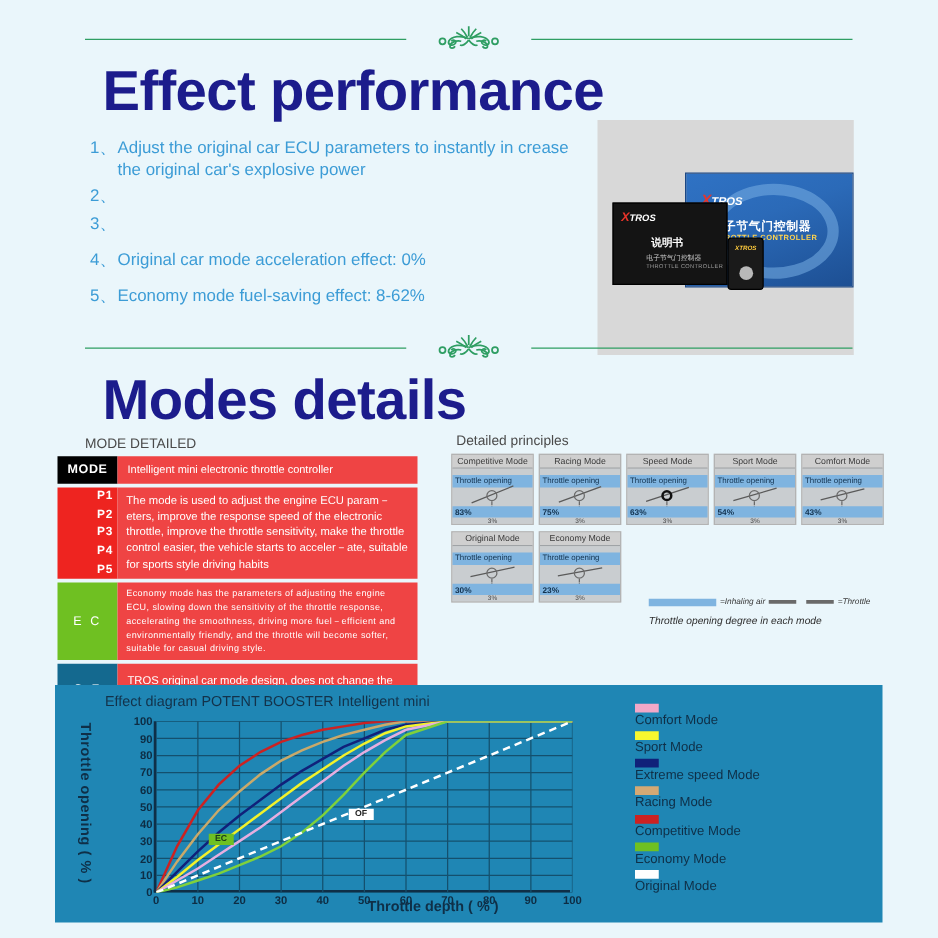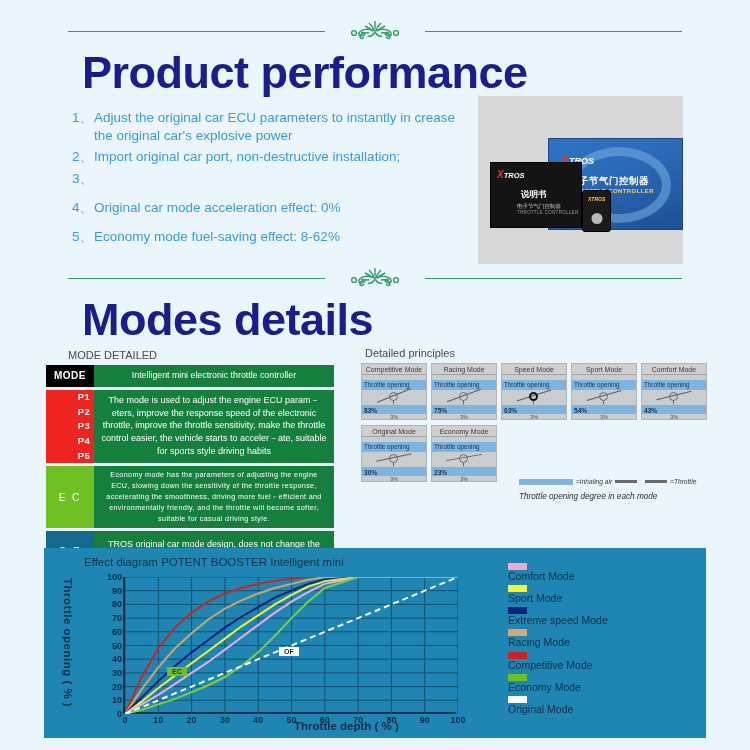--- a/index.html
+++ b/index.html
@@ -36,21 +36,21 @@
   .bullet {
     display: flex; color: #3c9cd6; font-size: 13.5px;
     line-height: 1.35; margin-bottom: 3px;
   }
   .bullet .num { width: 22px; flex: none; }
   .bullet.spaced { margin-top: 11px; }
 
   
   #product-photo {
     position: absolute; left: 478px; top: 96px;
-    width: 205px; height: 168px;
+    width: 205px; height: 188px;
     background: #d8d8d8; overflow: hidden;
   }
   .pp-box {
     position: absolute; left: 70px; top: 42px; width: 135px; height: 92px;
     background: linear-gradient(160deg,#2f72c4 0%,#2b6ab8 40%,#1d4f93 100%);
     border: 1px solid #1b4784;
   }
   .pp-box .swirl {
     position: absolute; left: 18px; top: 8px; width: 104px; height: 76px;
     border-radius: 50%;
@@ -115,22 +115,22 @@
   #mode-table {
     position: absolute; left: 46px; top: 100px; width: 288px;
   }
   .mrow { display: flex; margin-bottom: 3px; }
   .mkey {
     width: 48px; flex: none; color: #fff;
     display: flex; align-items: center; justify-content: center;
     font-size: 9px; letter-spacing: .5px; text-align: center;
   }
   .mval {
-    flex: 1; background: #15803d; color: #fff;
-    padding: 4px 7px; font-size: 8.4px; line-height: 1.35; text-align: center;
+    flex: 1; background: #ef4444; color: #fff;
+    padding: 4px 7px; font-size: 8.4px; line-height: 1.35;
   }
   .mrow-mode .mkey { background: #000; font-size: 10px; font-weight: bold; padding: 4px 0; }
   .mrow-mode .mval { font-size: 8.8px; padding: 5px 8px; }
   .mrow-p .mkey { background: #ee2420; font-weight: bold; font-size: 9.5px; }
   .mrow-p .mkey .pgrid { line-height: 1.55; margin-left: 28px; }
   .mrow-p .mval { font-size: 9px; line-height: 1.42; }
   .mrow-ec .mkey { background: #6fc022; font-size: 10px; letter-spacing: 2px; }
   .mrow-ec .mval { font-size: 7.2px; line-height: 1.5; letter-spacing: .35px; }
   .mrow-of .mkey { background: #14698f; font-size: 10px; letter-spacing: 2px; }
   .mrow-of .mval { font-size: 9px; line-height: 1.5; padding: 7px 8px; }
@@ -267,31 +267,30 @@
           <path d="M46 14 C44 17 41 19 39 18"></path>
           <path d="M46 14 C48 17 51 19 53 18"></path>
           <circle cx="25" cy="15" r="2.4"></circle>
           <circle cx="67" cy="15" r="2.4"></circle>
         </g>
       </svg>
     </div>
   </div>
 
   <div id="perf-title-wrap">
-    <div class="big-title">Product performance</div>
+    <div class="big-title">Effect performance</div>
   </div>
 
   <div class="bullets">
     <div class="bullet">
       <span class="num">1、</span>
       <span>Adjust the original car ECU parameters to instantly in crease the original car's explosive power</span>
     </div>
     <div class="bullet">
       <span class="num">2、</span>
-      <span>Import original car port, non-destructive installation;</span>
     </div>
     <div class="bullet">
       <span class="num">3、</span>
     </div>
     <div class="bullet spaced">
       <span class="num">4、</span>
       <span>Original car mode acceleration effect: 0%</span>
     </div>
     <div class="bullet spaced">
       <span class="num">5、</span>

